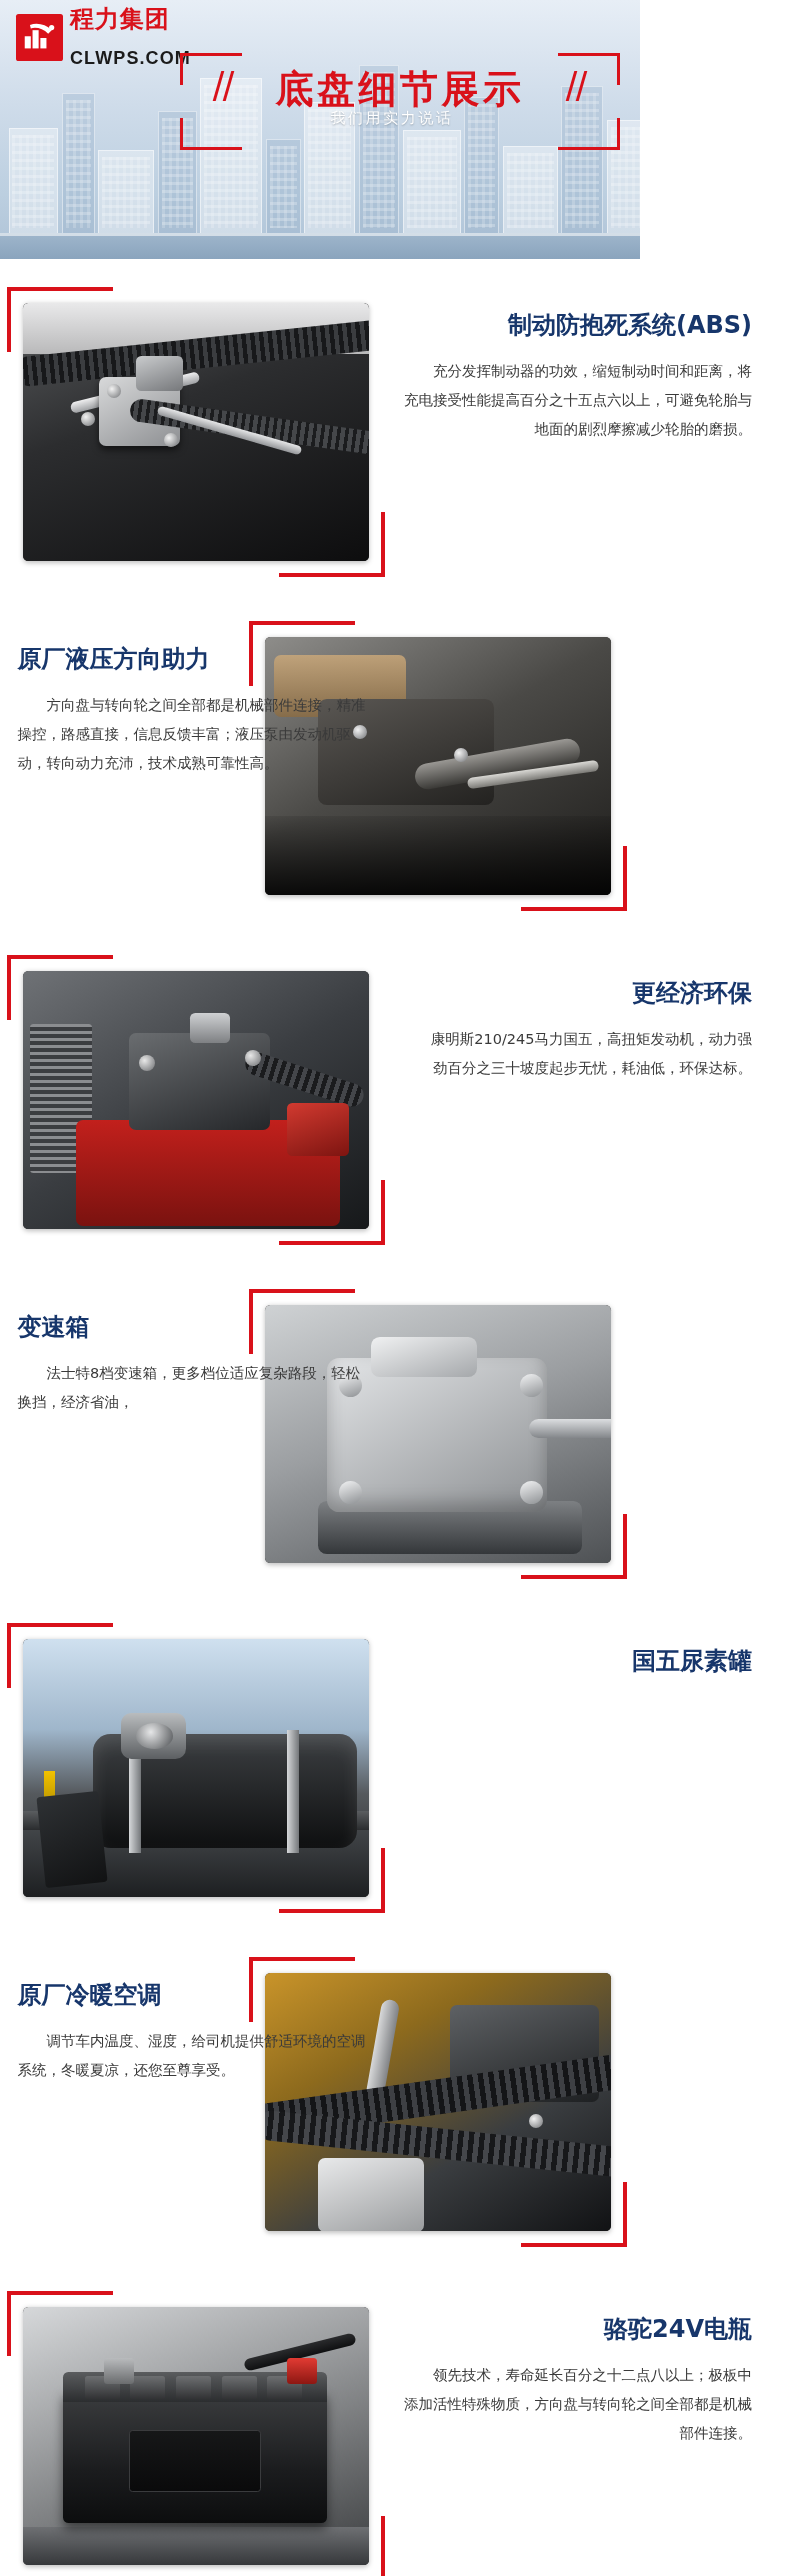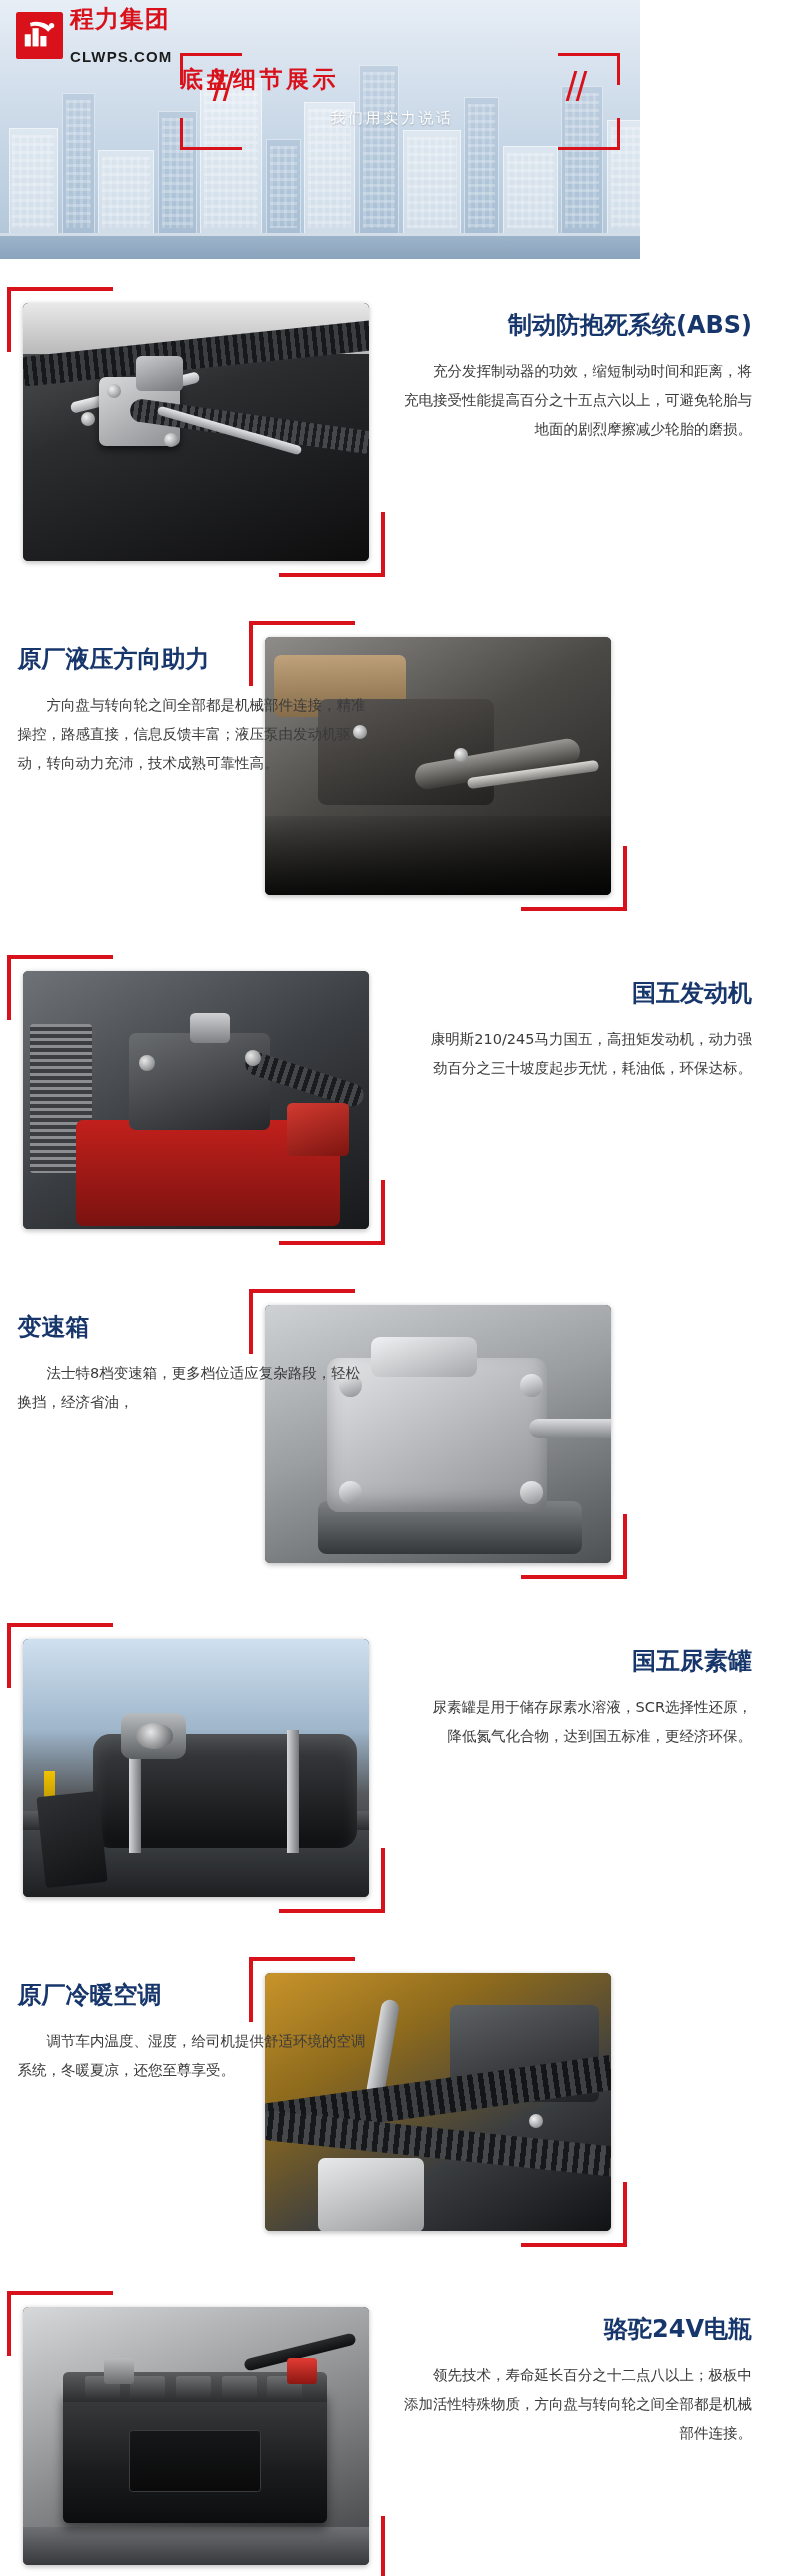--- a/index.html
+++ b/index.html
@@ -74,39 +74,39 @@
     position: absolute; left: 7px; top: 8px;
     width: 33px; height: 32px;
   }
   .logo-text { display: flex; flex-direction: column; line-height: 1; }
   .logo-cn {
     font-size: 24px; font-weight: bold; color: #d9111a; letter-spacing: 0.9px;
     font-family: "DejaVu Sans", "Liberation Sans", sans-serif;
   }
   .logo-en {
     margin-top: 18px;
-    font-size: 15px; font-weight: bold; color: #1b1b1b; letter-spacing: 1.1px;
+    font-size: 18px; font-weight: bold; color: #1b1b1b; letter-spacing: 1.1px;
     font-family: "Liberation Sans", sans-serif;
   }
 
   
   .title-plate {
     position: absolute; left: 180px; top: 53px; width: 440px; height: 97px;
   }
   .corner {
     position: absolute; width: 62px; height: 32px; border: 3.5px solid #d9111a;
   }
   .corner.tl { left: 0; top: 0; border-right: none; border-bottom: none; }
   .corner.tr { right: 0; top: 0; border-left: none; border-bottom: none; }
   .corner.bl { left: 0; bottom: 0; border-right: none; border-top: none; }
   .corner.br { right: 0; bottom: 0; border-left: none; border-top: none; }
   .title-main {
     position: absolute; left: 0; right: 0; top: 10.6px;
-    text-align: left;
-    font-size: 23px; font-weight: bold; color: #d9111a;
+    text-align: center;
+    font-size: 38px; font-weight: bold; color: #d9111a;
     letter-spacing: 3.5px;
     font-family: Liberation Mono, monospace;
   }
   .title-sub {
     position: absolute; left: 0; right: 16px; top: 56px;
     text-align: center;
     font-size: 15px; color: #ffffff;
     letter-spacing: 2.6px;
     font-family: "DejaVu Sans", "Liberation Sans", sans-serif;
     text-shadow: 0 0.9px 1.8px rgba(0,0,0,0.25);
@@ -363,21 +363,21 @@
             <div class="shape en-blk"></div>
             <div class="shape en-cap"></div>
             <div class="shape en-tube"></div>
             <div class="shape en-dot" style="left:116px;top:84px;"></div>
             <div class="shape en-dot" style="left:222px;top:79px;"></div>
             <div class="shape" style="left:264px;top:132px;width:62px;height:53px;background:linear-gradient(160deg,#d23a30,#7d1410);border-radius:5.3px;"></div>
           </div>
         </div>
       </div>
       <div class="text-wrap">
-        <div class="sec-title">国五发动机</div>
+        <div class="sec-title">更经济环保</div>
         <div class="sec-body">康明斯210/245马力国五，高扭矩发动机，动力强劲百分之三十坡度起步无忧，耗油低，环保达标。</div>
       </div>
     </div>
 
     <div class="section img-right">
       <div class="photo-wrap">
         <div class="frame-tl"></div>
         <div class="frame-br"></div>
         <div class="photo">
           <div class="ph">
@@ -412,21 +412,20 @@
             <div class="shape ur-strap" style="left:264px;"></div>
             <div class="shape ur-cap"></div>
             <div class="shape ur-cap2"></div>
             <div class="shape ur-yellow"></div>
             <div class="shape" style="left:17.6px;top:155px;width:62px;height:91px;background:linear-gradient(160deg,#2e3134,#111213);border-radius:3.5px;transform:rotate(-6deg);"></div>
           </div>
         </div>
       </div>
       <div class="text-wrap">
         <div class="sec-title">国五尿素罐</div>
-        <div class="sec-body">尿素罐是用于储存尿素水溶液，SCR选择性还原，降低氮气化合物，达到国五标准，更经济环保。</div>
       </div>
     </div>
 
     <div class="section img-right">
       <div class="photo-wrap">
         <div class="frame-tl"></div>
         <div class="frame-br"></div>
         <div class="photo">
           <div class="ph">
             <div class="shape ac-bg"></div>

